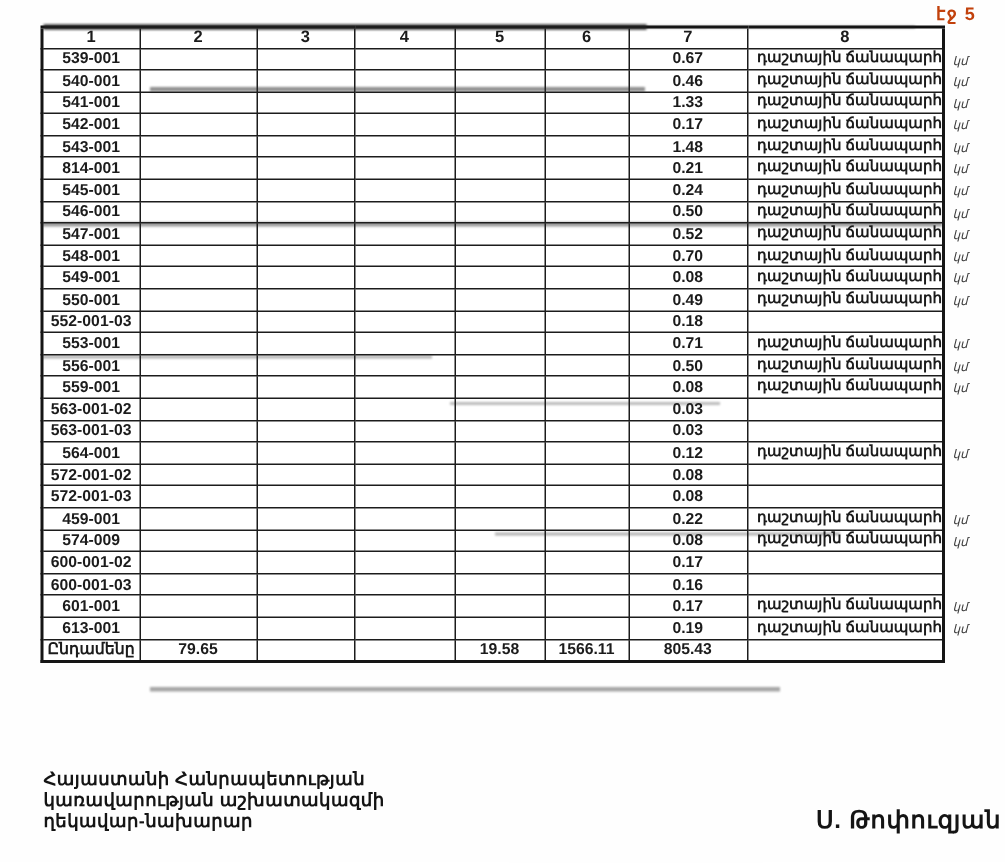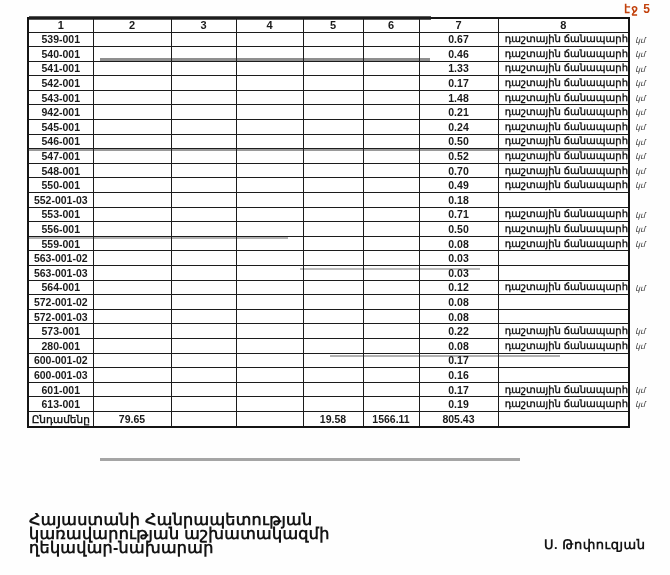--- a/index.html
+++ b/index.html
@@ -50,26 +50,26 @@
   }
 
   
   .smudge {
     position: absolute; background: #222; pointer-events: none;
     filter: blur(0.6px);
   }
 
   .footer-block {
     position: absolute; left: 29px; top: 513px;
-    font-size: 16px; font-weight: bold; line-height: 13.8px;
+    font-size: 12px; font-weight: bold; line-height: 13.8px;
     color: #141414; letter-spacing: 0.3px;
   }
   .signature {
     position: absolute; left: 544px; top: 537px;
-    font-size: 13px; font-weight: bold; color: #141414;
+    font-size: 16px; font-weight: bold; color: #141414;
     letter-spacing: 0.5px;
   }
 </style>
 </head>
 <body>
 
 <div class="page">
 
   <div class="page-number">էջ 5</div>
 
@@ -162,21 +162,21 @@
       <td></td>
       <td></td>
       <td class="col7">1.48</td>
       <td class="col8">
         <span>դաշտային ճանապարհ</span>
         <span class="unit-note">կմ</span>
       </td>
     </tr>
 
     <tr>
-      <td>942-001</td>
+      <td>814-001</td>
       <td></td>
       <td></td>
       <td></td>
       <td></td>
       <td></td>
       <td class="col7">0.21</td>
       <td class="col8">
         <span>դաշտային ճանապարհ</span>
         <span class="unit-note">կմ</span>
       </td>
@@ -231,20 +231,33 @@
       <td></td>
       <td></td>
       <td></td>
       <td class="col7">0.70</td>
       <td class="col8">
         <span>դաշտային ճանապարհ</span>
         <span class="unit-note">կմ</span>
       </td>
     </tr>
 
+    <tr>
+      <td>549-001</td>
+      <td></td>
+      <td></td>
+      <td></td>
+      <td></td>
+      <td></td>
+      <td class="col7">0.08</td>
+      <td class="col8">
+        <span>դաշտային ճանապարհ</span>
+        <span class="unit-note">կմ</span>
+      </td>
+    </tr>
 
     <tr>
       <td>550-001</td>
       <td></td>
       <td></td>
       <td></td>
       <td></td>
       <td></td>
       <td class="col7">0.49</td>
       <td class="col8">
@@ -374,35 +387,35 @@
       <td></td>
       <td></td>
       <td class="col7">0.08</td>
       <td class="col8">
         <span></span>
         
       </td>
     </tr>
 
     <tr>
-      <td>573-001</td>
+      <td>459-001</td>
       <td></td>
       <td></td>
       <td></td>
       <td></td>
       <td></td>
       <td class="col7">0.22</td>
       <td class="col8">
         <span>դաշտային ճանապարհ</span>
         <span class="unit-note">կմ</span>
       </td>
     </tr>
 
     <tr>
-      <td>280-001</td>
+      <td>574-009</td>
       <td></td>
       <td></td>
       <td></td>
       <td></td>
       <td></td>
       <td class="col7">0.08</td>
       <td class="col8">
         <span>դաշտային ճանապարհ</span>
         <span class="unit-note">կմ</span>
       </td>

